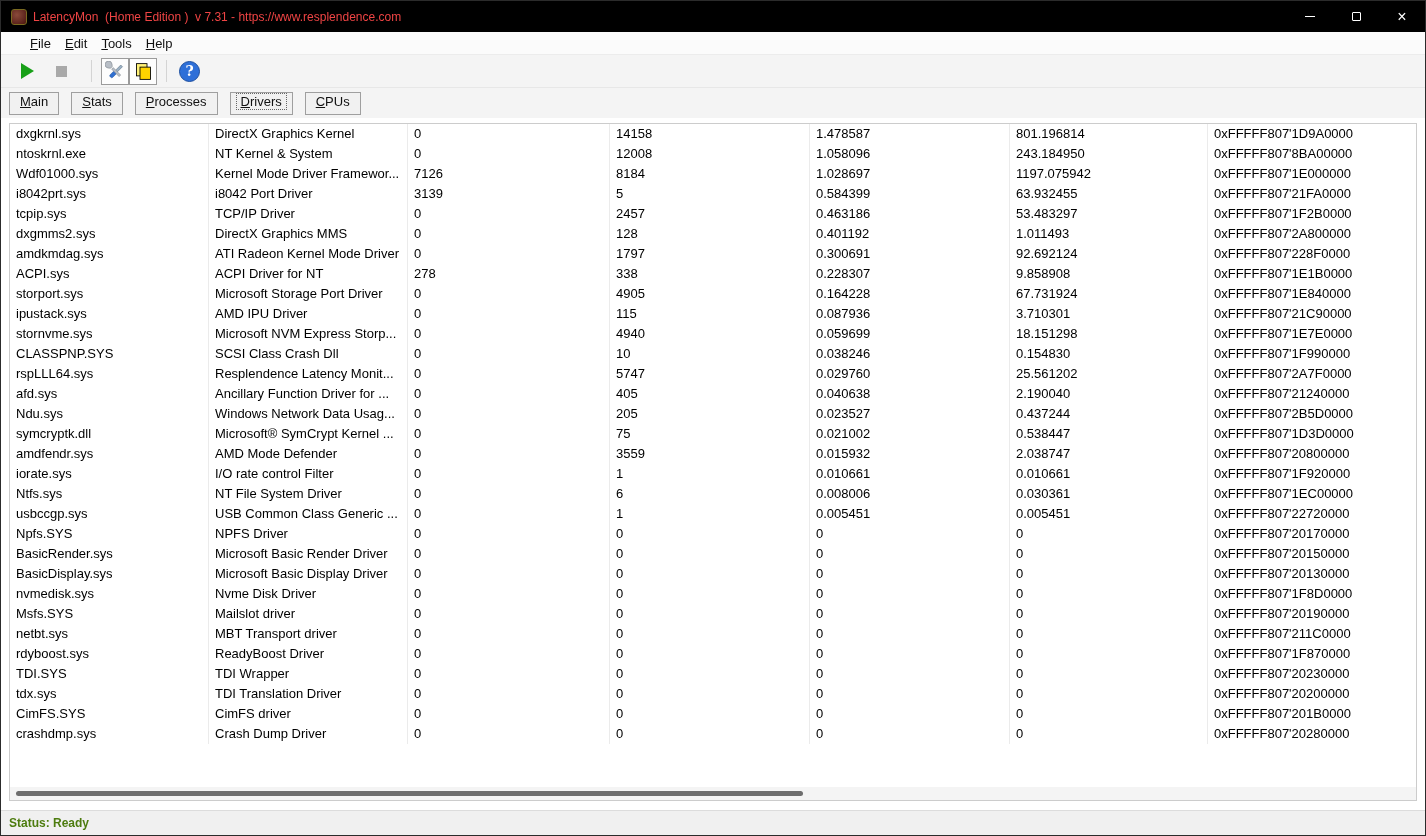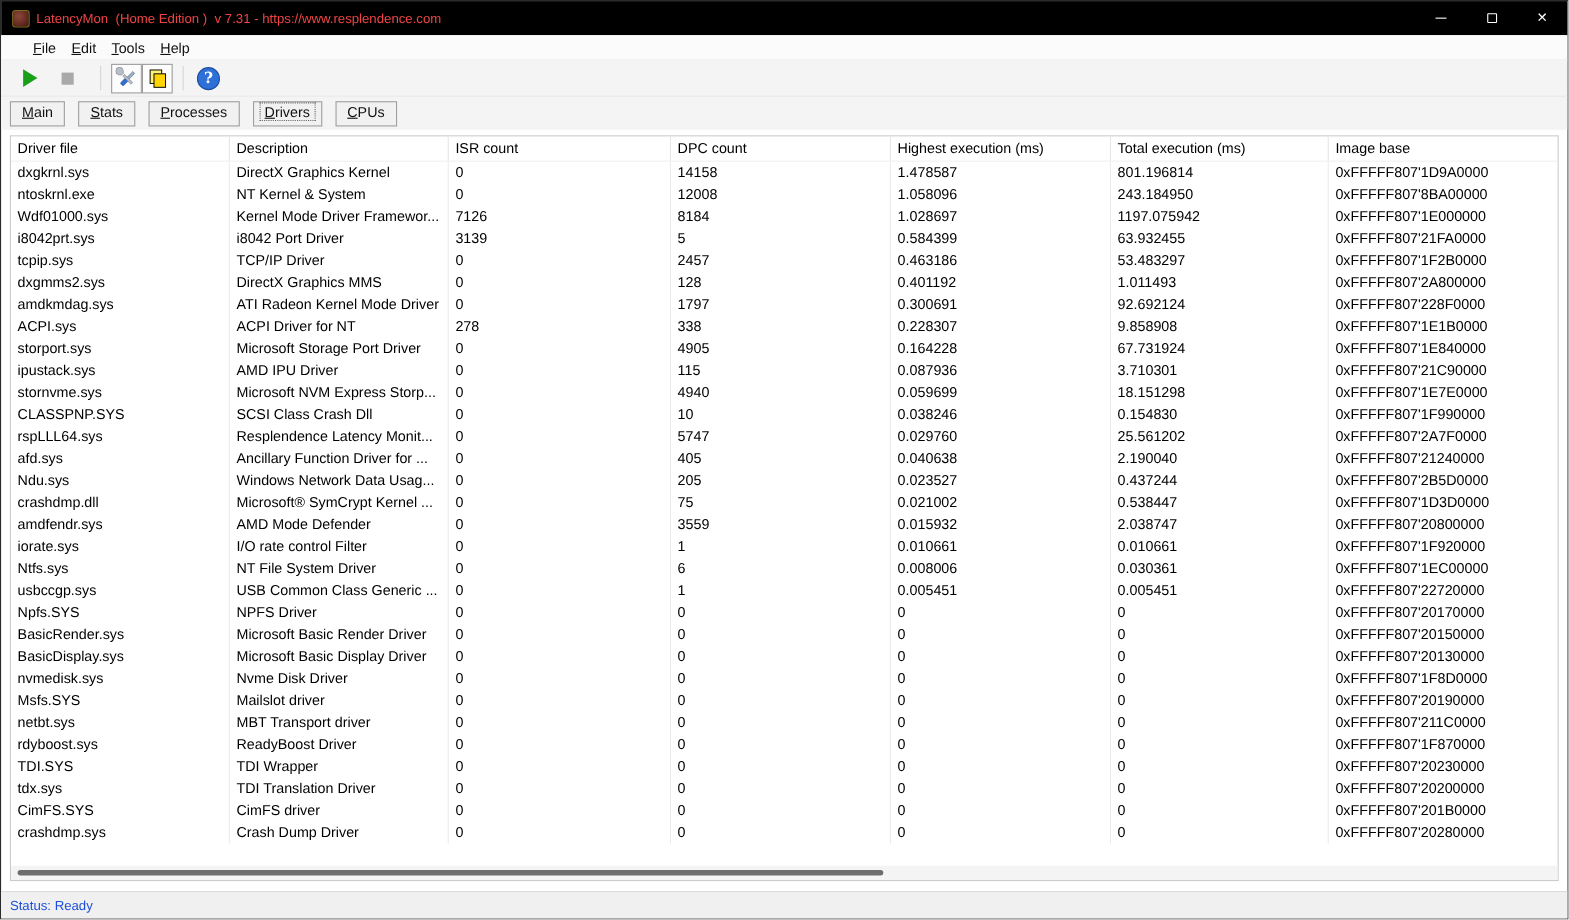--- a/index.html
+++ b/index.html
@@ -58,21 +58,21 @@
         border-right: 1px solid #ebebeb; overflow: hidden; white-space: nowrap; }
   .c0 { width: 199px; } .c1 { width: 199px; } .c2 { width: 202px; } .c3 { width: 200px; }
   .c4 { width: 200px; } .c5 { width: 198px; } .c6 { flex: 1; border-right: none; }
 
   .hscroll { margin-top: auto; flex: 0 0 13px; height: 13px; background: #f4f4f4; position: relative; }
   .hthumb { position: absolute; top: 4px; height: 5px; background: #6e6e6e; border-radius: 3px; }
 
   
   .statusbar { margin-top: auto; flex: 0 0 25px; height: 25px; background: #f0f0f0;
                border-top: 1px solid #dcdcdc; display: flex; align-items: center;
-               padding-left: 8px; font-size: 12px; color: #1d4ed8; }
+               padding-left: 8px; font-size: 12px; color: #4d7c0f; font-weight: bold; }
 </style>
 </head>
 <body>
 
 <div class="window">
 
   <div class="titlebar">
     <div class="app-icon"></div>
     <div class="title">LatencyMon  (Home Edition )  v 7.31 - https://www.resplendence.com</div>
     <div class="controls">
@@ -139,29 +139,20 @@
       </div>
       <div class="tab active">
         <span class="tab-label"><u>D</u>rivers</span>
       </div>
       <div class="tab">
         <span class="tab-label"><u>C</u>PUs</span>
       </div>
     </div>
 
   <div class="panel">
-    <div class="thead">
-        <div class="th c0">Driver file</div>
-        <div class="th c1">Description</div>
-        <div class="th c2">ISR count</div>
-        <div class="th c3">DPC count</div>
-        <div class="th c4">Highest execution (ms)</div>
-        <div class="th c5">Total execution (ms)</div>
-        <div class="th c6">Image base</div>
-      </div>
     <div class="tbody">
         <div class="tr">
           <div class="td c0">dxgkrnl.sys</div>
           <div class="td c1">DirectX Graphics Kernel</div>
           <div class="td c2">0</div>
           <div class="td c3">14158</div>
           <div class="td c4">1.478587</div>
           <div class="td c5">801.196814</div>
           <div class="td c6">0xFFFFF807'1D9A0000</div>
         </div>
@@ -285,21 +276,21 @@
         <div class="tr">
           <div class="td c0">Ndu.sys</div>
           <div class="td c1">Windows Network Data Usag...</div>
           <div class="td c2">0</div>
           <div class="td c3">205</div>
           <div class="td c4">0.023527</div>
           <div class="td c5">0.437244</div>
           <div class="td c6">0xFFFFF807'2B5D0000</div>
         </div>
         <div class="tr">
-          <div class="td c0">crashdmp.dll</div>
+          <div class="td c0">symcryptk.dll</div>
           <div class="td c1">Microsoft® SymCrypt Kernel ...</div>
           <div class="td c2">0</div>
           <div class="td c3">75</div>
           <div class="td c4">0.021002</div>
           <div class="td c5">0.538447</div>
           <div class="td c6">0xFFFFF807'1D3D0000</div>
         </div>
         <div class="tr">
           <div class="td c0">amdfendr.sys</div>
           <div class="td c1">AMD Mode Defender</div>

